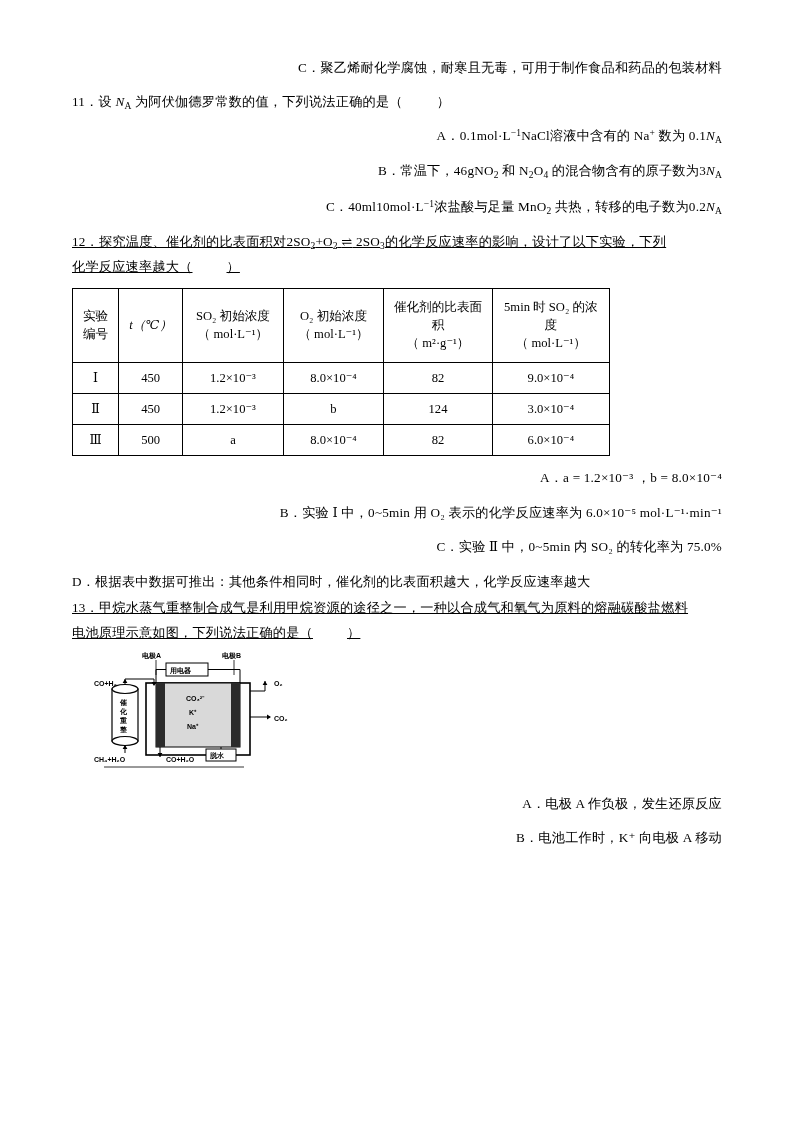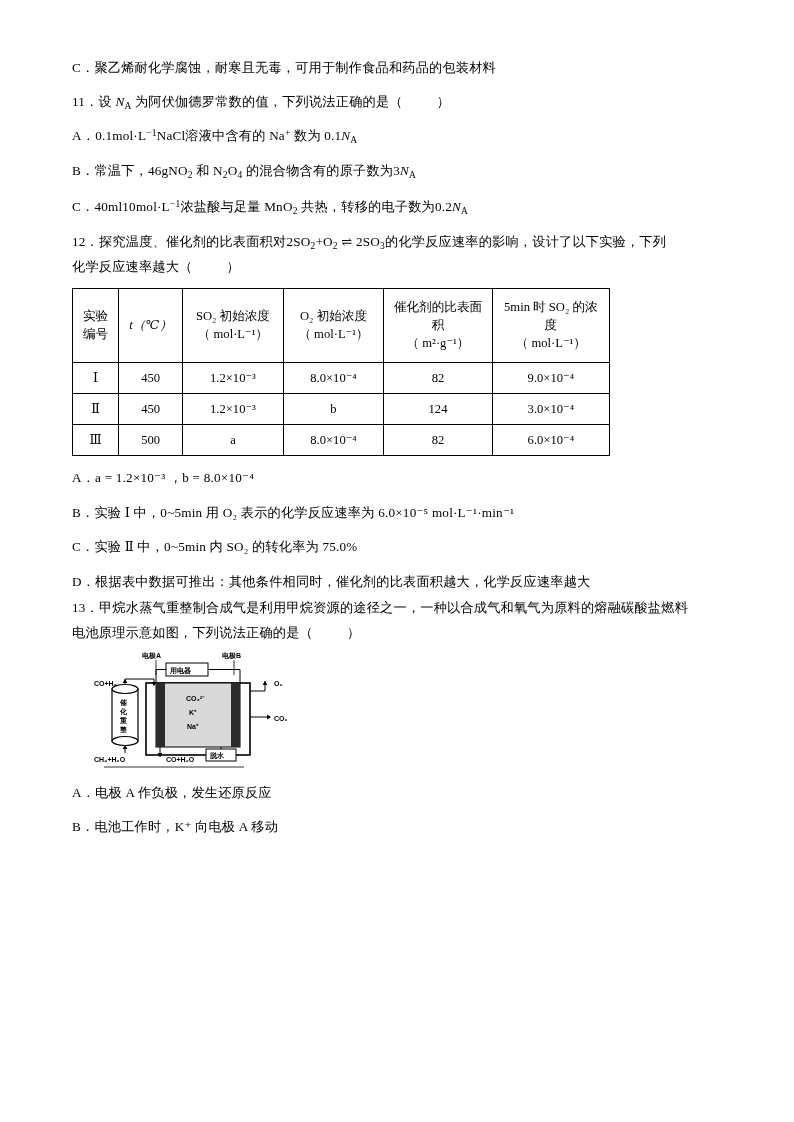--- a/index.html
+++ b/index.html
@@ -15,23 +15,23 @@
     width:794px;height:1122px;
     box-sizing:border-box;
     padding:58px 72px 0 72px;
   }
   .line{
     font-size:13.2px;
     line-height:1.55;
     margin:0 0 7px 0;
     letter-spacing:0.2px;
   }
-  .opt{ margin:0 0 14px 0; }
+  .opt{ margin:0 0 14px 0;text-align:right; }
   .q{ margin:0 0 12px 0; }
-  .q-tight{ margin:0 0 4px 0; }
+  .q-tight{ margin:0 0 4px 0;text-decoration:underline; }
   sub{font-size:72%;vertical-align:-0.28em;}
   sup{font-size:72%;vertical-align:0.42em;}
   .it{font-style:italic;}
 
   
   table.exp{
     border-collapse:collapse;
     width:538px;
     margin:10px 0 12px 0;
     font-size:12.6px;
@@ -223,16 +223,16 @@
 
         <text x="180" y="72" font-weight="bold">CO₂</text>
         <line x1="156" y1="68" x2="176" y2="68" stroke="#000" stroke-width="1"></line>
         <path d="M177 68 l-4 -2.4 v4.8 z" fill="#000"></path>
 
         <line x1="10" y1="118" x2="150" y2="118" stroke="#000" stroke-width="0.8"></line>
       </g>
     </svg>
   </div>
 
-  <p class="line opt" style="margin-top:4px">A．电极 A 作负极，发生还原反应</p>
+  <p class="line opt" style="margin-top:15px">A．电极 A 作负极，发生还原反应</p>
   <p class="line opt">B．电池工作时，K⁺ 向电极 A 移动</p>
 
 </div>
 
 </body></html>

